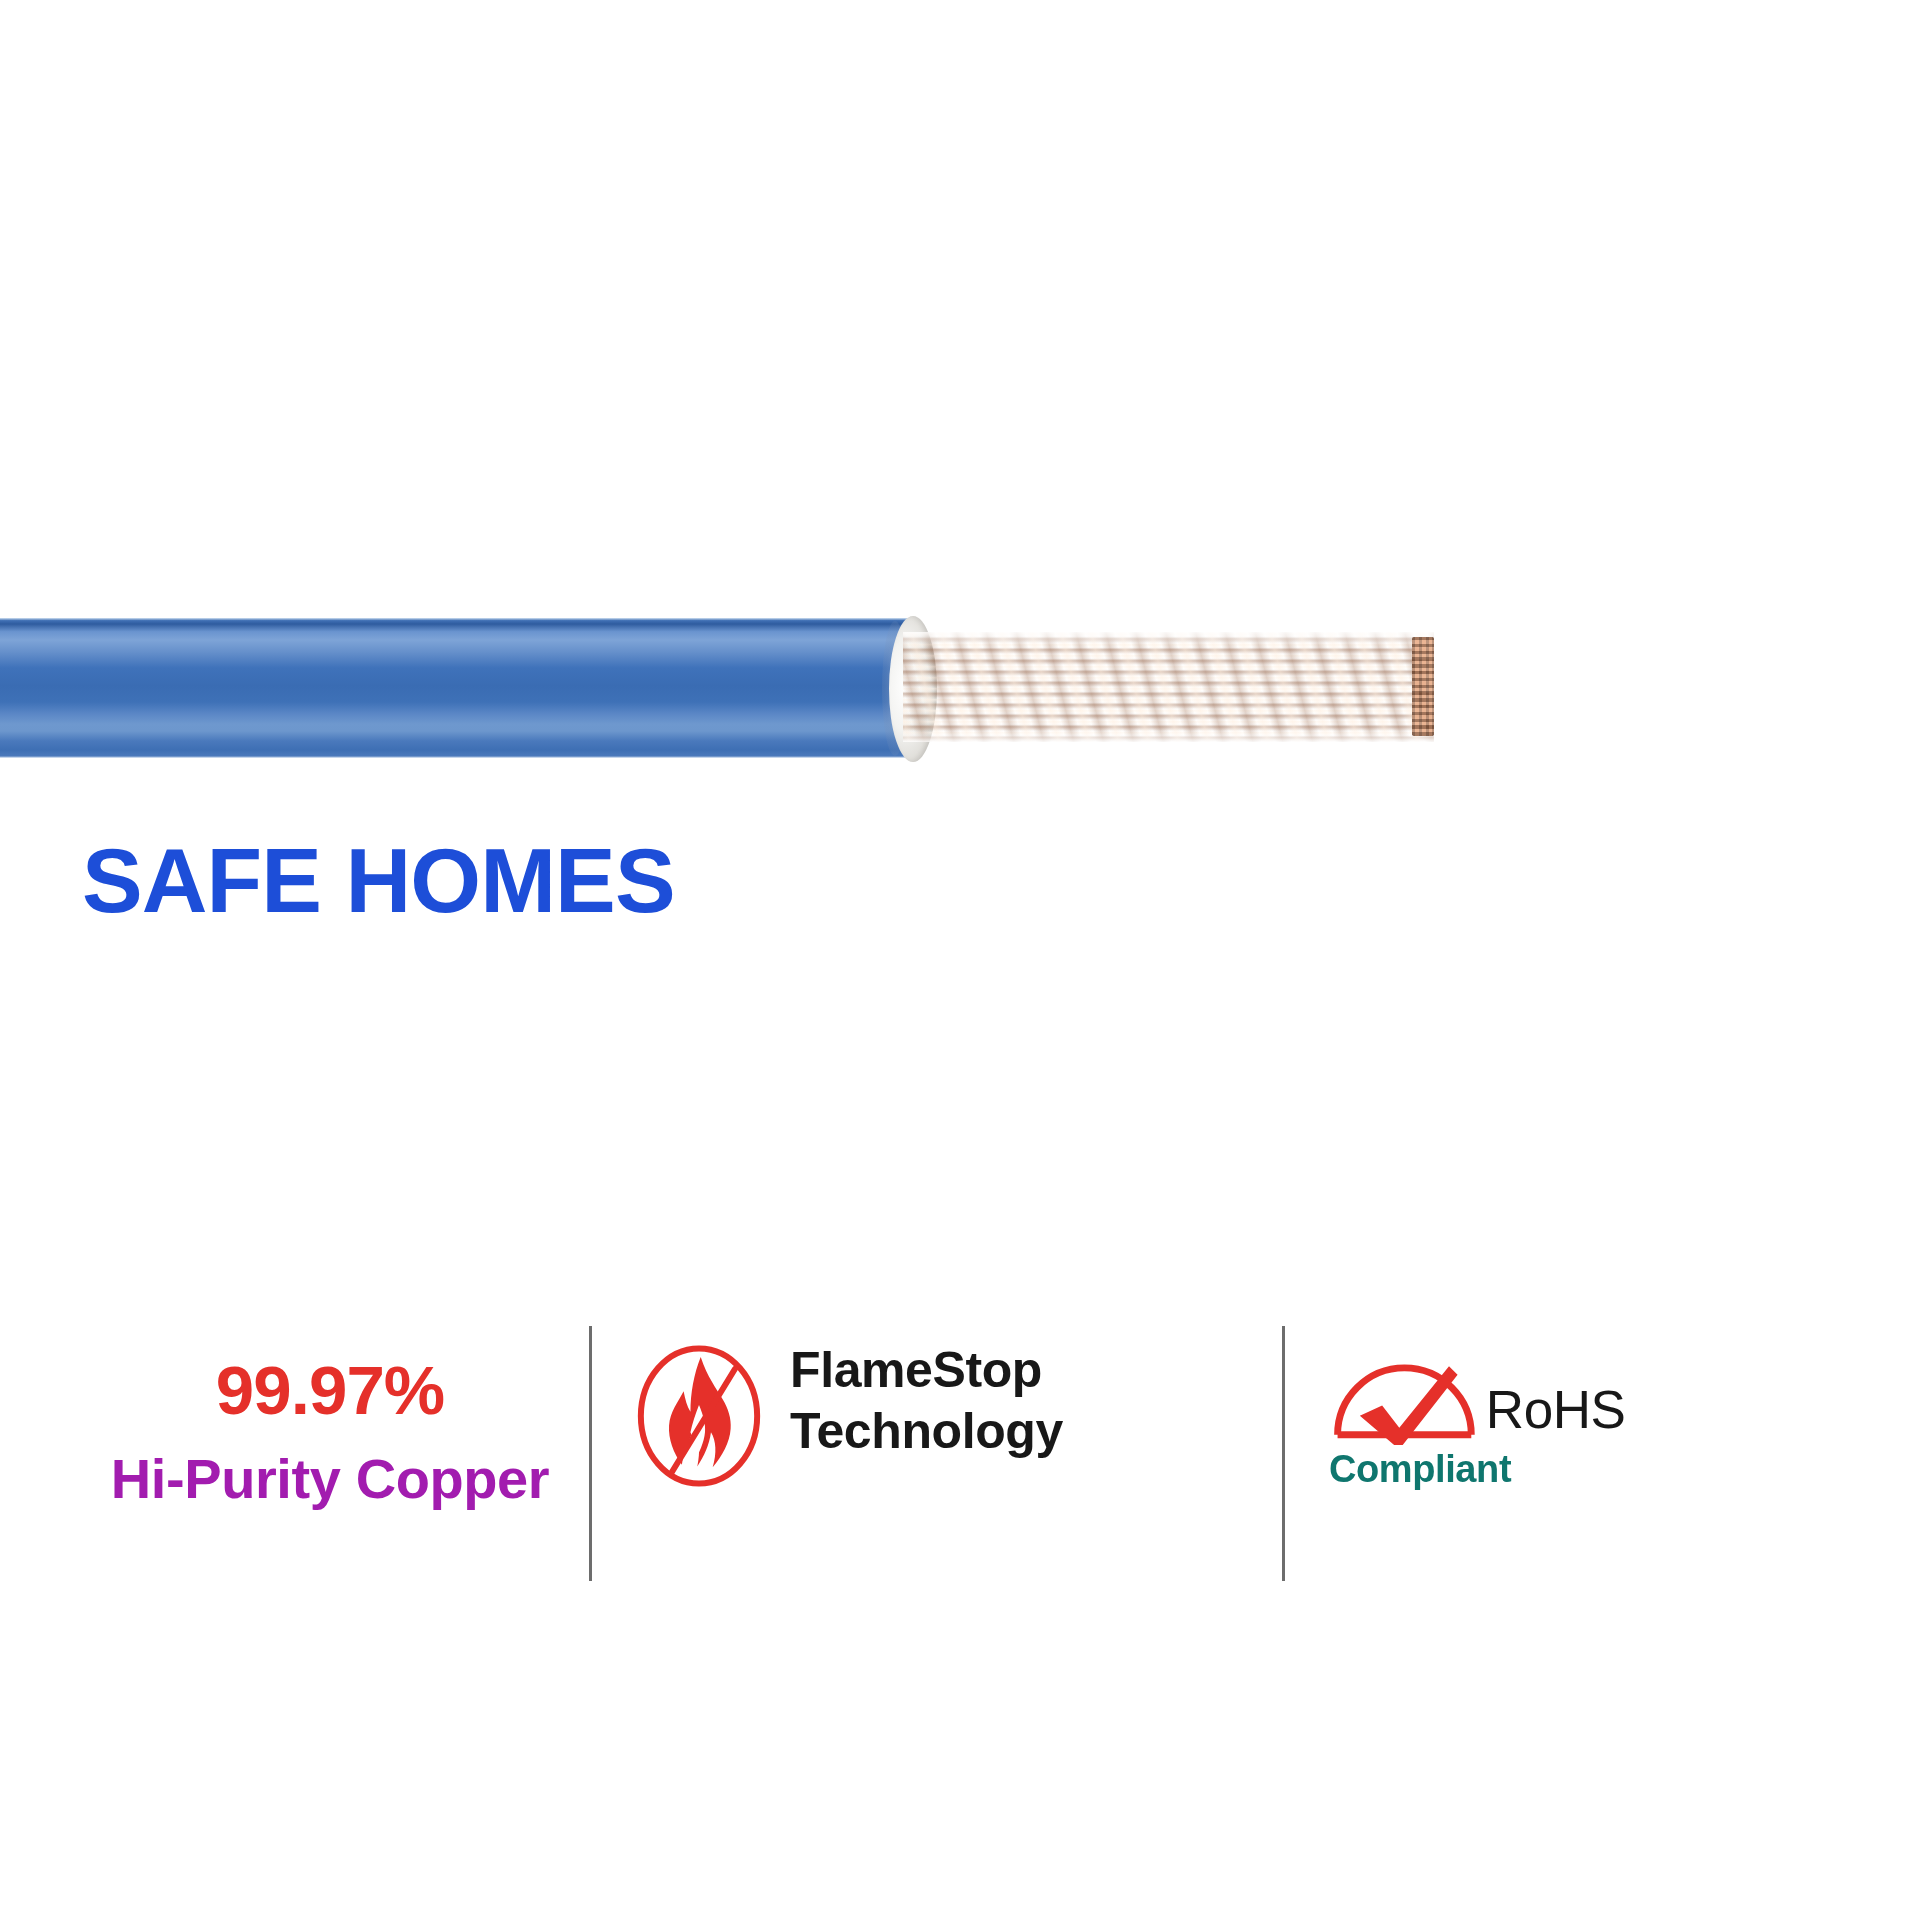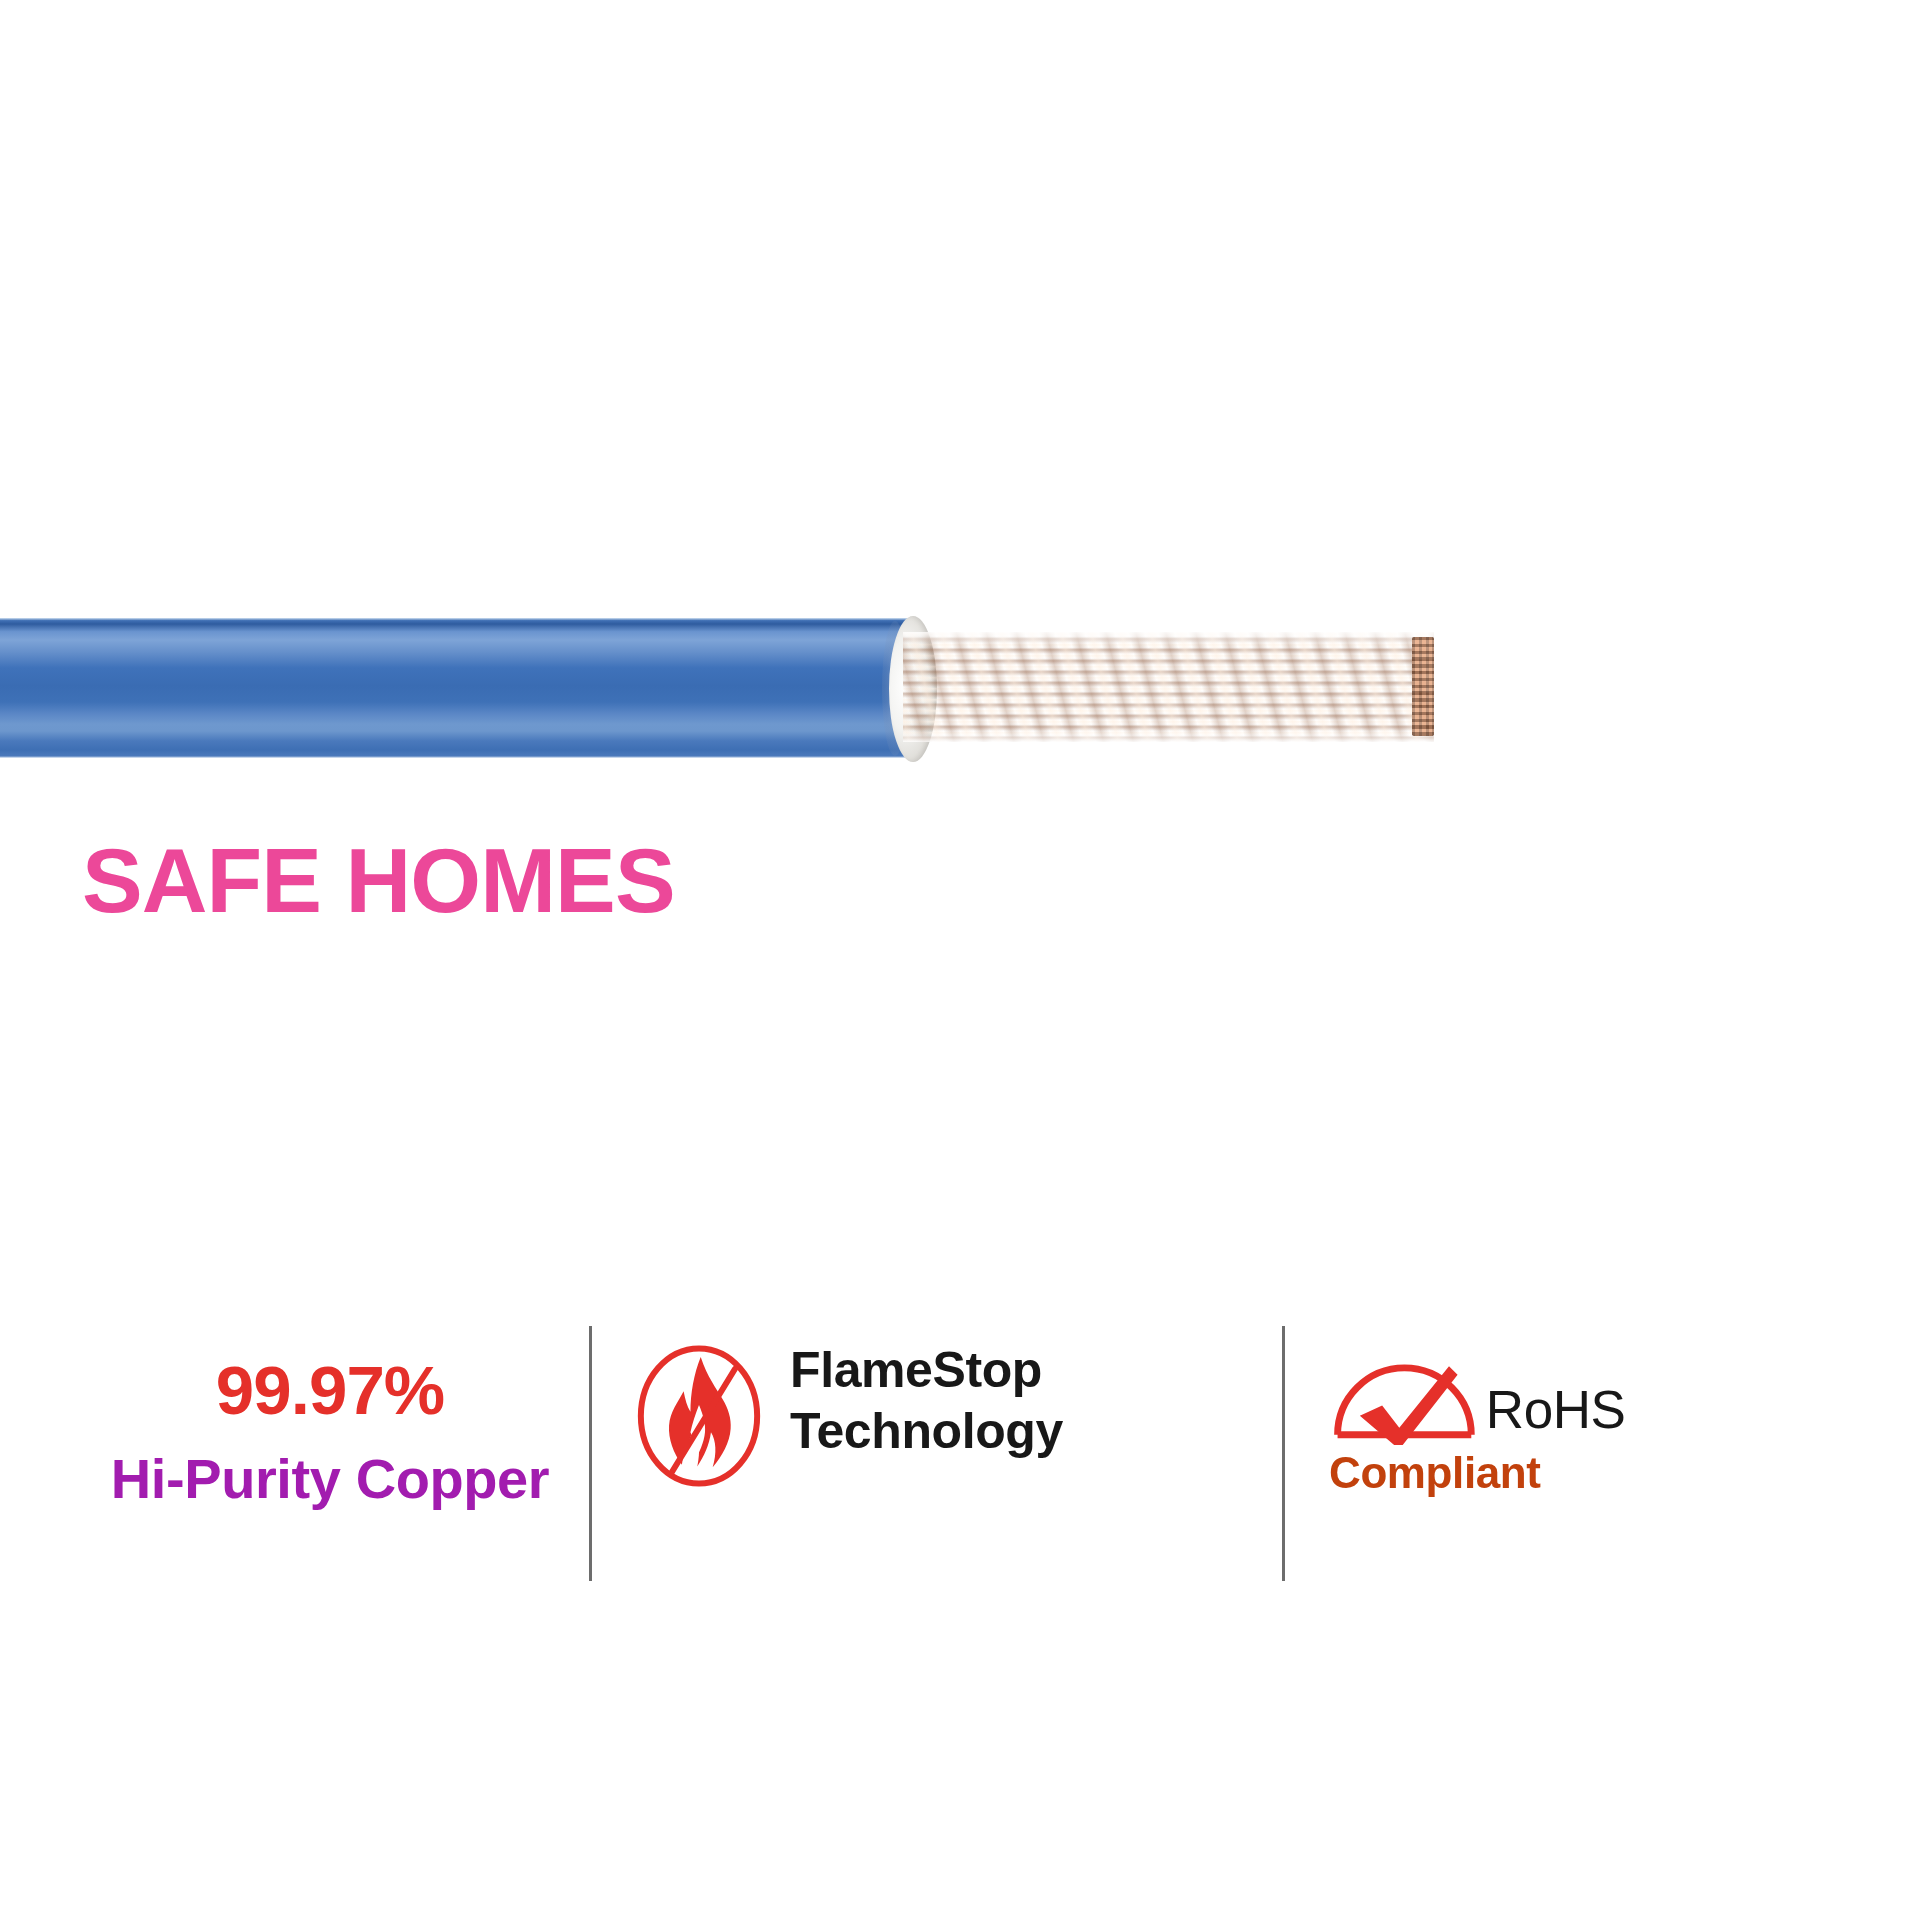--- a/index.html
+++ b/index.html
@@ -167,21 +167,21 @@
 
   
   .headline {
     position: absolute;
     left: 82px;
     top: 835px;
     font-size: 91px;
     line-height: 1.0;
     font-weight: 800;
     letter-spacing: -0.9px;
-    color: #ec4899;
+    color: #1d4ed8;
     transform: scaleX(1.0);
     transform-origin: left center;
     white-space: nowrap;
   }
 
   
   .features {
     position: absolute;
     left: 86px;
     top: 1323px;
@@ -277,23 +277,23 @@
   .rohs-word {
     font-size: 53px;
     font-weight: 400;
     color: #181818;
     line-height: 1;
     margin-left: 6.8px;
     margin-bottom: 8.6px;
     letter-spacing: -0.4px;
   }
   .rohs-sub {
-    font-size: 44px;
+    font-size: 38px;
     font-weight: 600;
-    color: #c2410c;
+    color: #0f766e;
     line-height: 1.05;
     margin-top: 5.1px;
     letter-spacing: -0.4px;
   }
 </style>
 </head>
 <body>
 
 <div id="poster">
 

